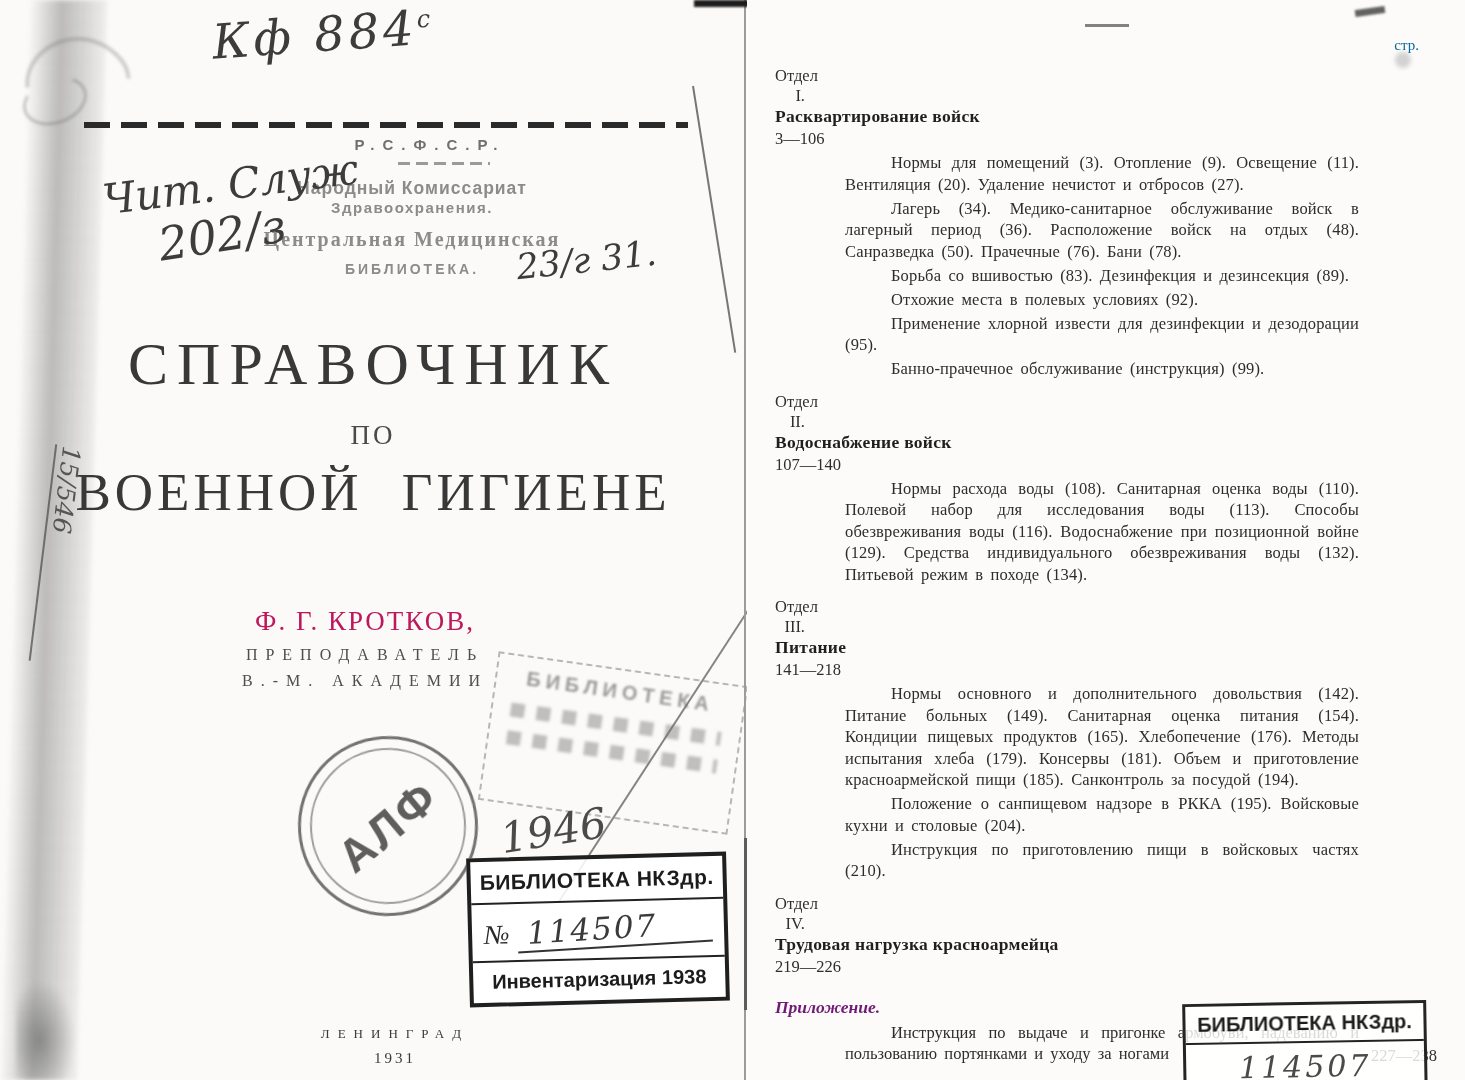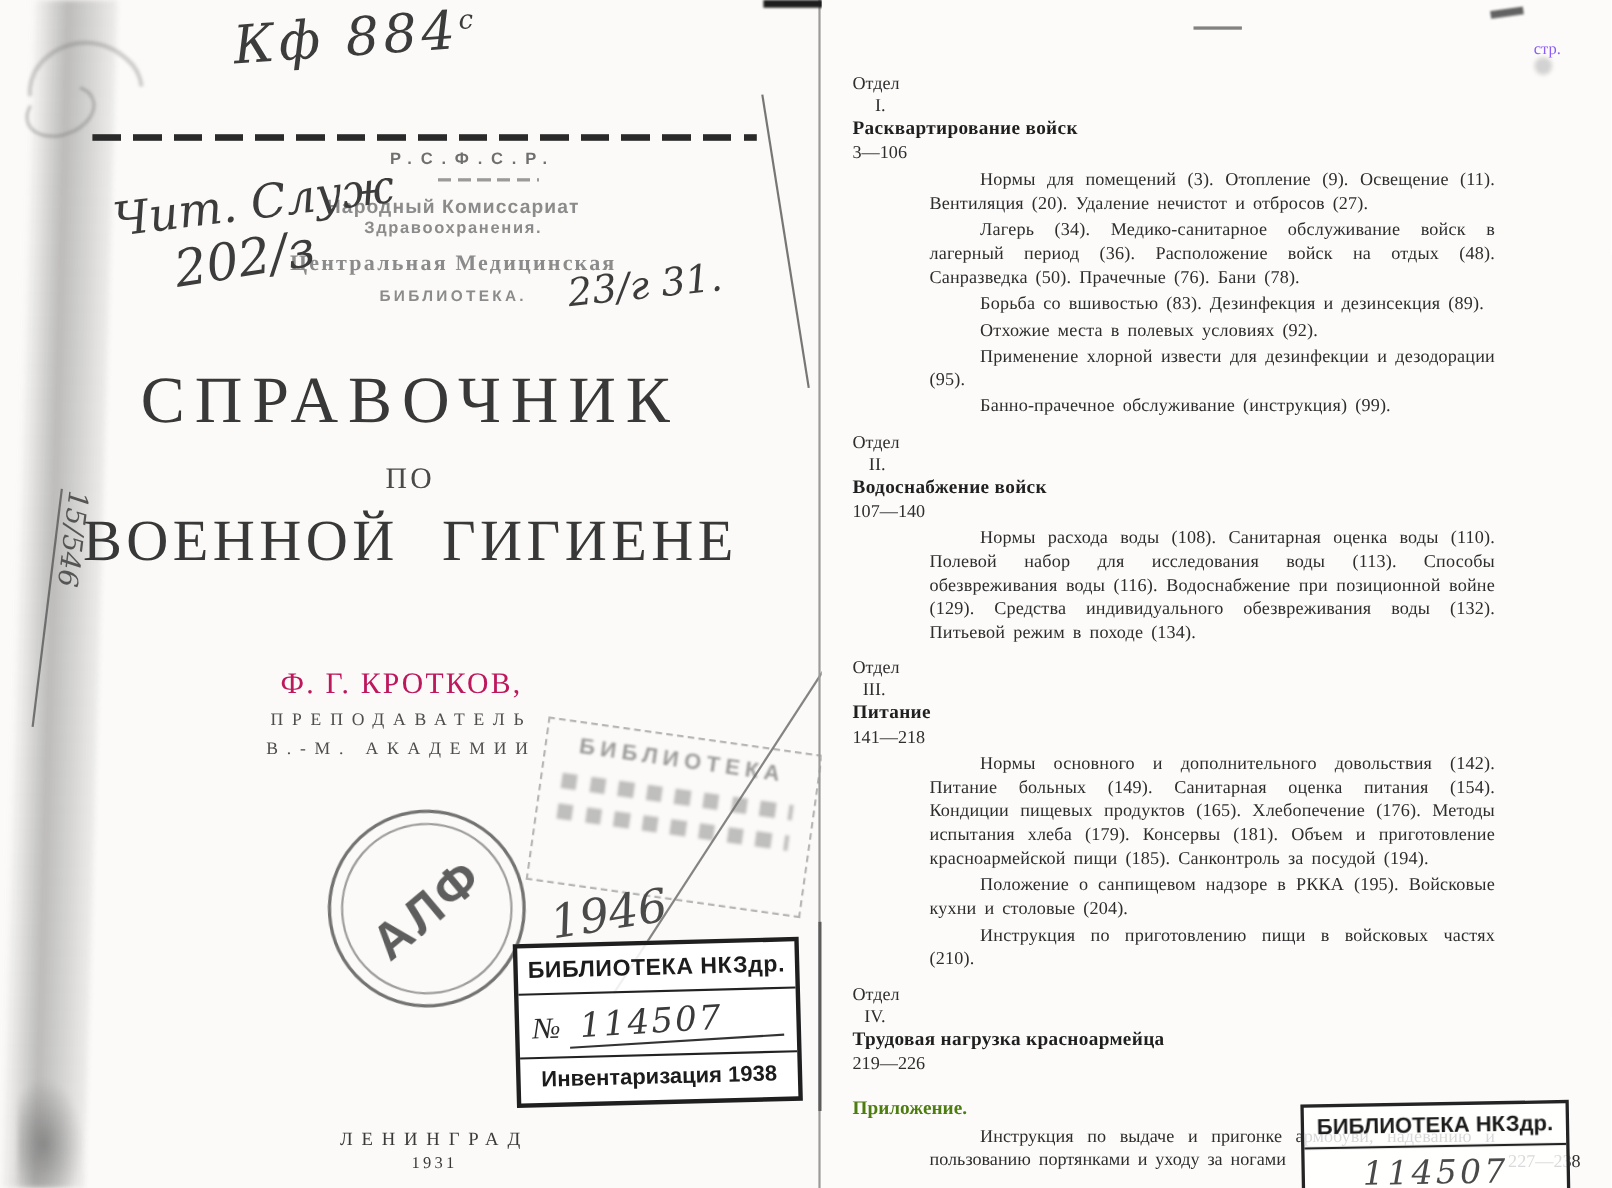--- a/index.html
+++ b/index.html
@@ -99,40 +99,40 @@
     text-align:center;padding:9px 4px 8px;color:#1c1c1c;white-space:nowrap;}
   .acc-num-row{border-top:2.5px solid #222;border-bottom:2.5px solid #222;padding:8px 12px 10px;
     display:flex;align-items:flex-end;}
   .acc-num-label{font-size:27px;font-style:italic;color:#2a2a2a;margin-right:8px;}
   .acc-number{flex:1;font-family:"DejaVu Serif",serif;font-style:italic;font-size:31px;color:#3a3a3a;
     border-bottom:2px solid #333;transform:rotate(-2deg);padding-left:10px;letter-spacing:2px;}
   .acc-inv{font-family:"Liberation Sans",sans-serif;font-weight:700;font-size:20px;text-align:center;
     padding:8px 4px 9px;color:#1c1c1c;white-space:nowrap;}
 
   .imprint-wrap{position:absolute;left:130px;top:0;width:530px;text-align:center;color:#3a3a3a;}
-  .imprint-city{position:absolute;left:0;top:1026px;width:100%;font-size:17px;letter-spacing:8px;}
+  .imprint-city{position:absolute;left:0;top:1026px;width:100%;font-size:13px;letter-spacing:8px;}
   .imprint-year{position:absolute;left:0;top:1050px;width:100%;font-size:15px;letter-spacing:3px;}
 
   
   .right-content{position:absolute;left:28px;top:0;width:664px;}
   .toc-heading{margin:98px 0 0;text-align:center;font-size:20px;font-weight:400;letter-spacing:8px;color:#2c2c2c;}
   .heading-rule{width:44px;height:3px;background:#828282;margin:24px auto 0;filter:blur(.5px);}
-  .page-col-label{text-align:right;margin:10px 20px 0 0;font-size:15px;color:#8b5cf6;}
+  .page-col-label{text-align:right;margin:10px 20px 0 0;font-size:15px;color:#0369a1;}
   .toc-row{display:flex;align-items:baseline;font-size:16.5px;margin:12px 0 3px;flex-direction:column;}
   .toc-label{width:50px;flex:none;}
   .toc-num{width:30px;flex:none;text-align:right;margin-right:9px;}
   .toc-title{font-weight:700;font-size:17.5px;letter-spacing:.3px;color:#1f1f1f;white-space:nowrap;}
   .leader{flex:1;align-self:flex-end;height:9px;margin:0 8px 2px 10px;
     background-image:radial-gradient(circle at 7px 5px,#3d3d3d 1.7px,transparent 2.3px);
     background-size:16px 9px;background-repeat:repeat-x;}
   .toc-pages{white-space:nowrap;margin-right:2px;}
   .toc-details{margin-left:70px;width:514px;}
   .toc-details p{margin:2.5px 0;text-indent:46px;text-align:justify;font-size:16.5px;line-height:21.5px;
     word-spacing:3px;letter-spacing:.15px;color:#2d2d2d;}
-  .appendix-heading{font-weight:700;font-size:17.5px;margin:20px 0 4px;color:#4d7c0f;}
+  .appendix-heading{font-weight:700;font-size:17.5px;margin:20px 0 4px;color:#701a75;font-style:italic;}
   .appendix-wrap{position:relative;margin-left:70px;width:592px;min-height:46px;}
   .appendix-text{width:514px;margin:4px 0 0;text-indent:46px;text-align:justify;font-size:16.5px;
     line-height:21.5px;word-spacing:3px;color:#2d2d2d;}
   .appendix-pages{position:absolute;right:0;bottom:2px;font-size:16.5px;white-space:nowrap;}
   .corner-stamp{position:absolute;left:408px;top:1002px;width:244px;border:3.5px solid #242424;
     background:rgba(255,255,255,.82);transform:rotate(-1deg);box-sizing:border-box;}
   .corner-stamp-org{font-family:"Liberation Sans",sans-serif;font-weight:700;font-size:20px;text-align:center;
     padding:7px 2px 6px;border-bottom:2.5px solid #222;color:#1c1c1c;white-space:nowrap;filter:blur(.3px);}
   .corner-stamp-number{font-family:"DejaVu Serif",serif;font-style:italic;font-size:30px;color:#4a4a4a;
     text-align:center;padding:6px 0 14px;letter-spacing:3px;}

